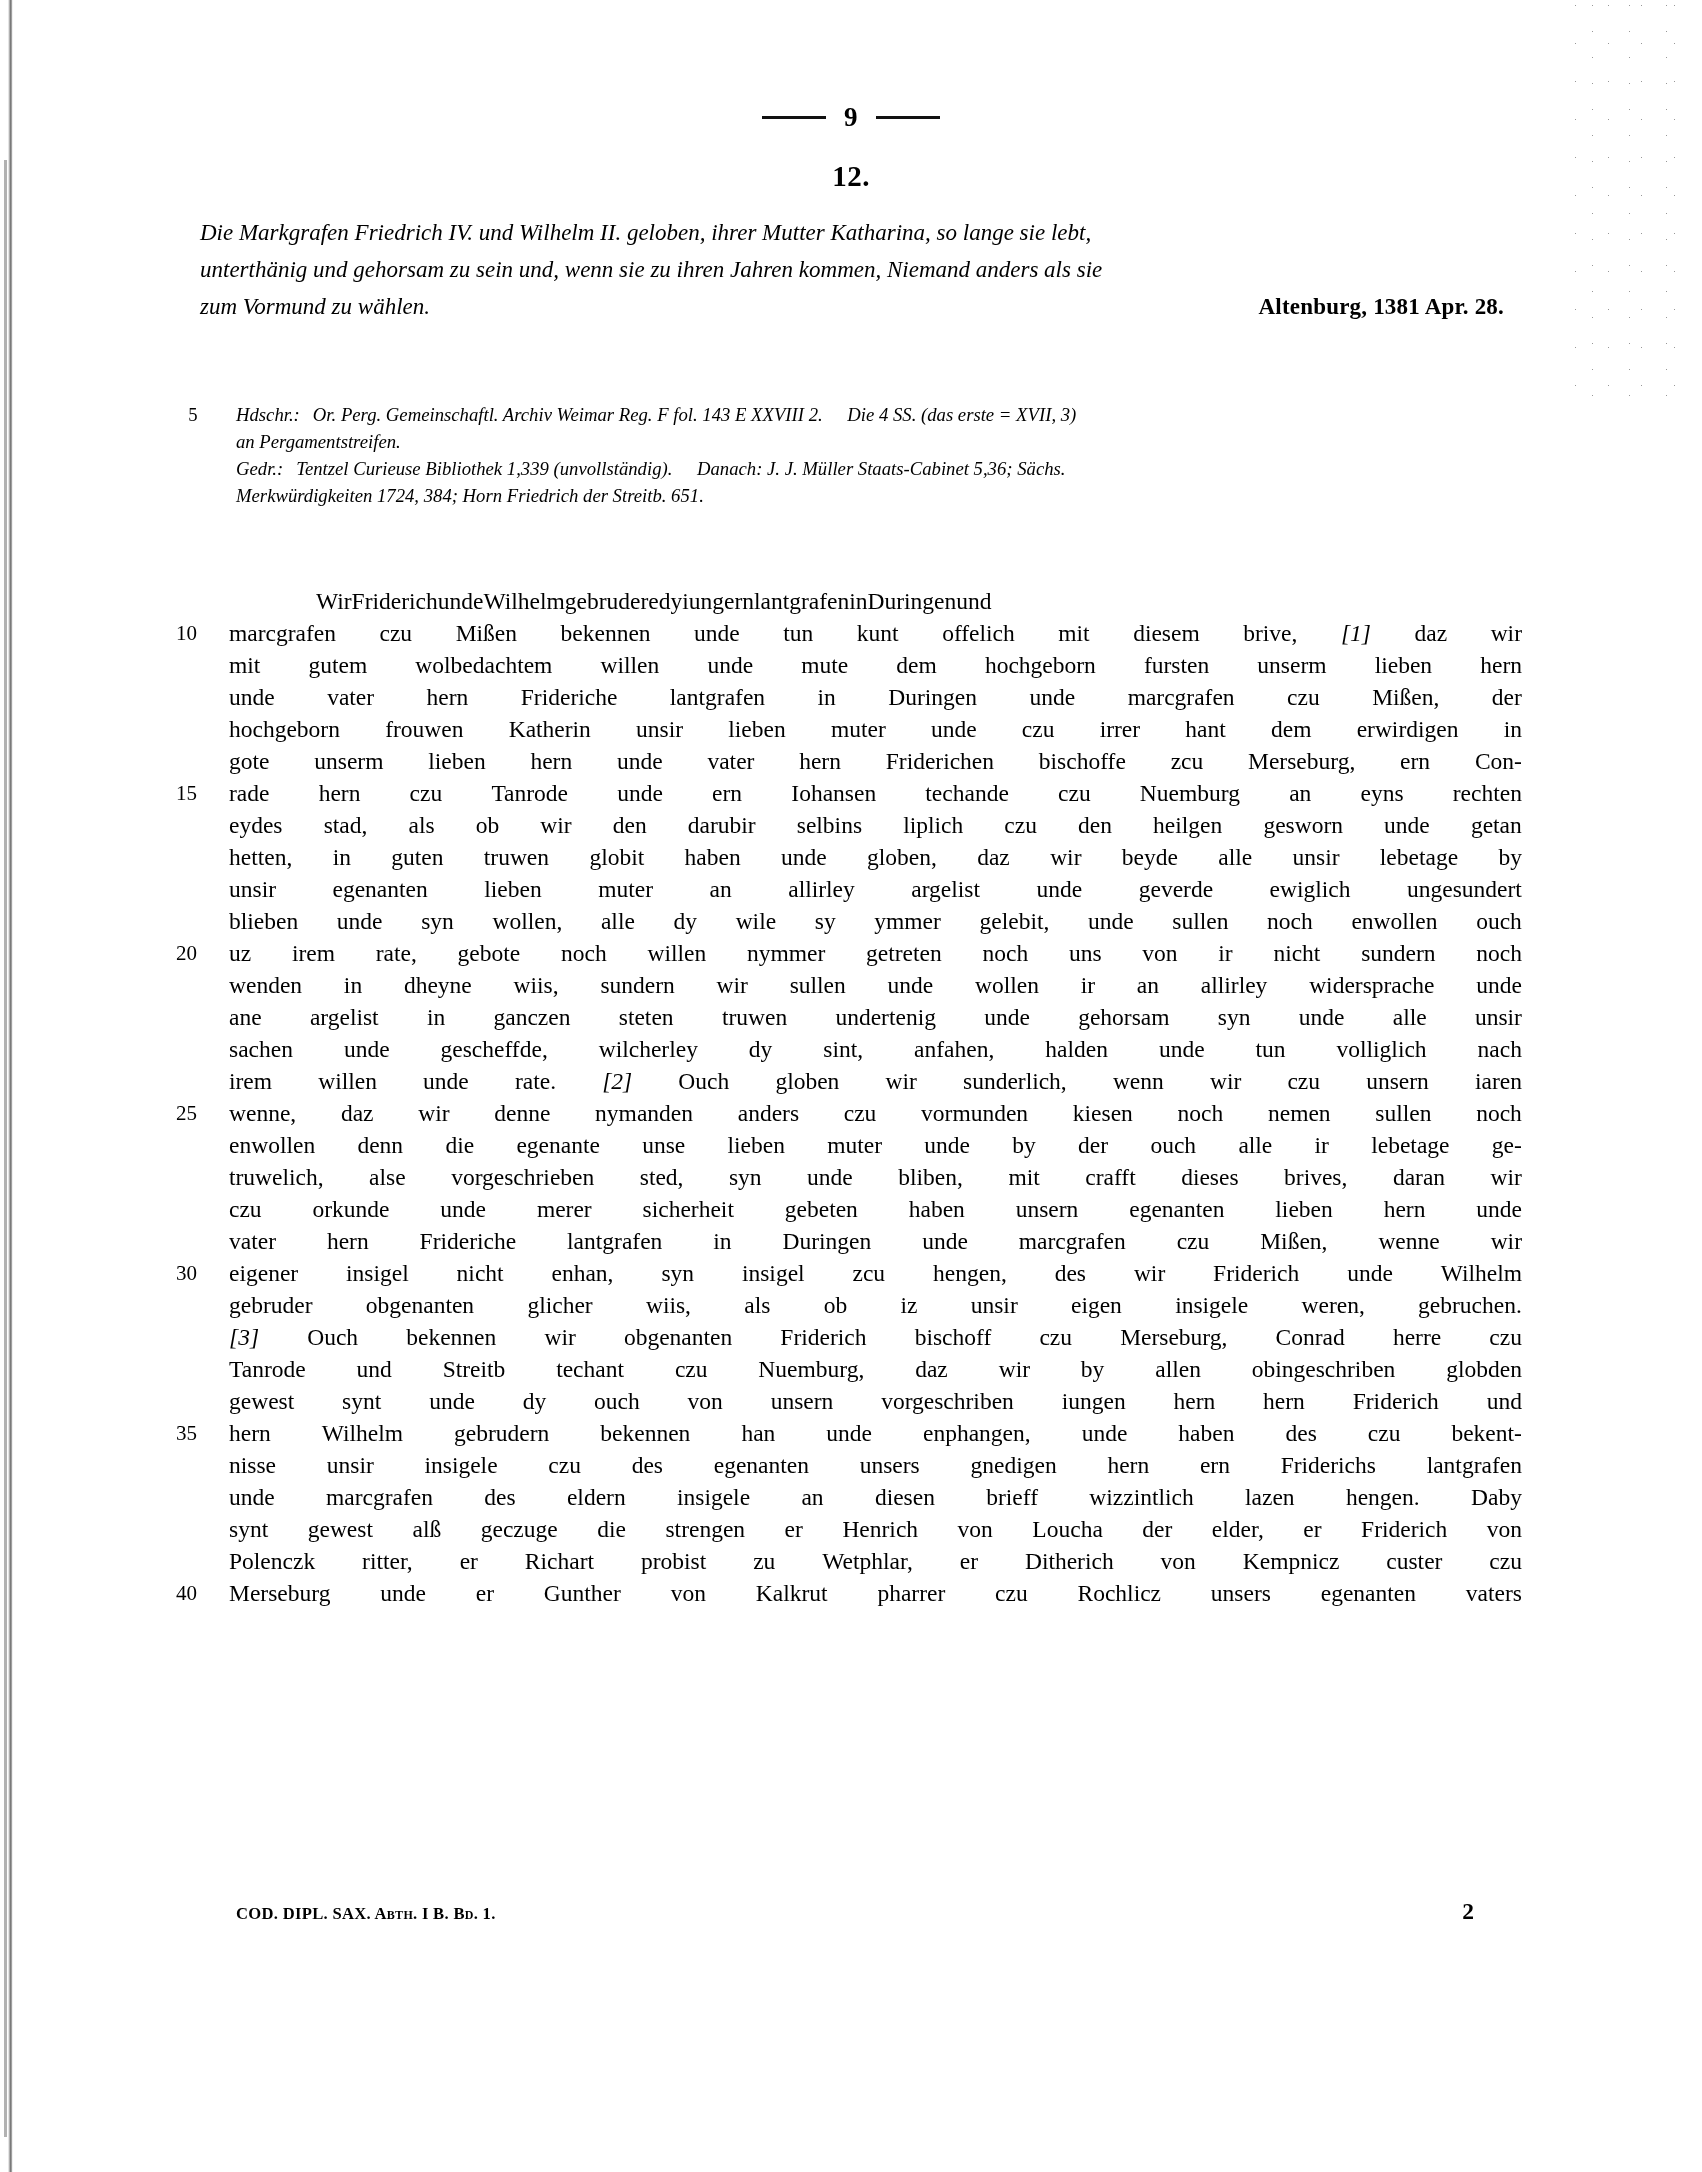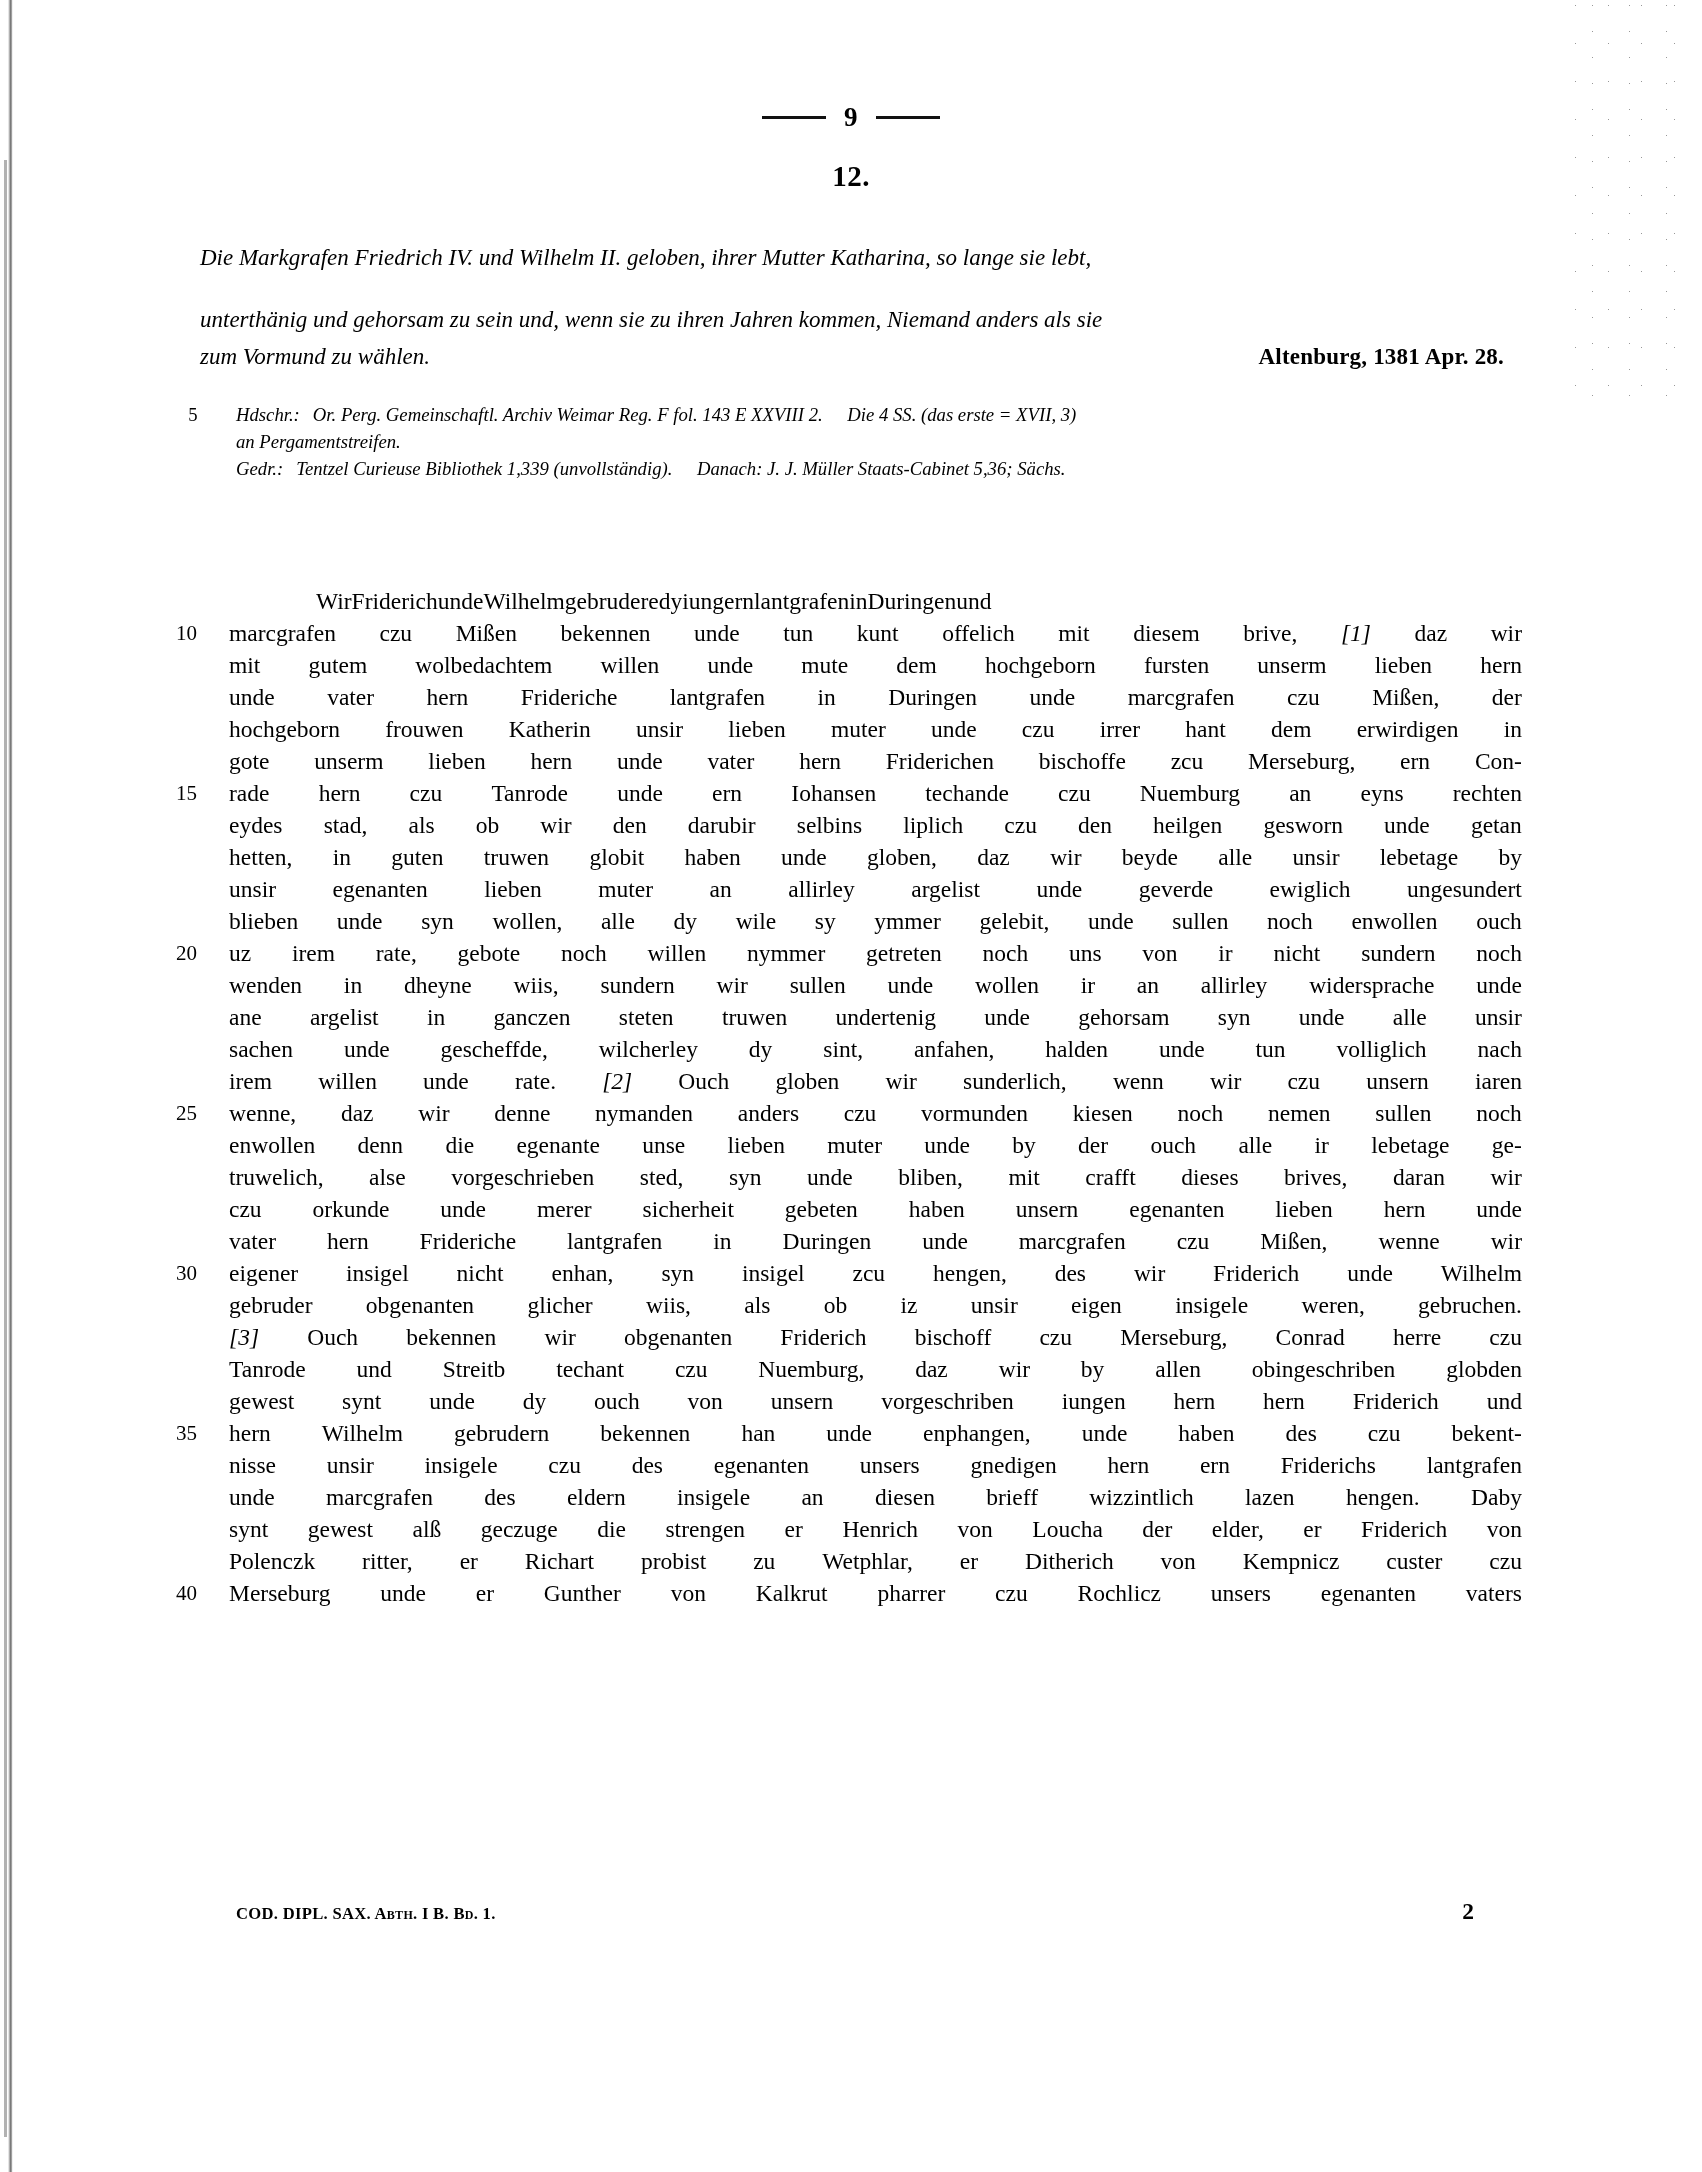--- a/index.html
+++ b/index.html
@@ -103,21 +103,20 @@
     width: 1304px;
     font-style: italic;
     font-size: 23px;
     line-height: 37px;
     text-align: justify;
     text-justify: inter-word;
   }
   #regest .line {
     display: block;
     white-space: nowrap;
-    margin-top: 25px;
   }
   #date-line {
     font-style: normal;
     font-weight: 700;
     font-size: 23px;
     letter-spacing: 0.2px;
   }
   .regest-tail-row {
     display: flex;
     justify-content: space-between;
@@ -251,20 +250,23 @@
     </div>
 
     <div class="app-row indent">
       <span>an Pergamentstreifen.</span>
     </div>
 
     <div class="app-row">
       <span class="app-text">Gedr.:</span><span class="app-gap-sm"></span><span>Tentzel Curieuse Bibliothek 1,339 (unvollständig).</span><span class="app-gap"></span><span>Danach: J. J. Müller Staats-Cabinet 5,36; Sächs.</span>
     </div>
 
+    <div class="app-row indent">
+      <span>Merkwürdigkeiten 1724, 384; Horn Friedrich der Streitb. 651.</span>
+    </div>
 
   </div>
 
   <div id="body-text">
       <div class="tline">
         <span class="lineno"></span>
         <span class="tcontent left indent-first">
           <span class="w">Wir</span>
           <span class="w">Friderich</span>
           <span class="w">unde</span>

